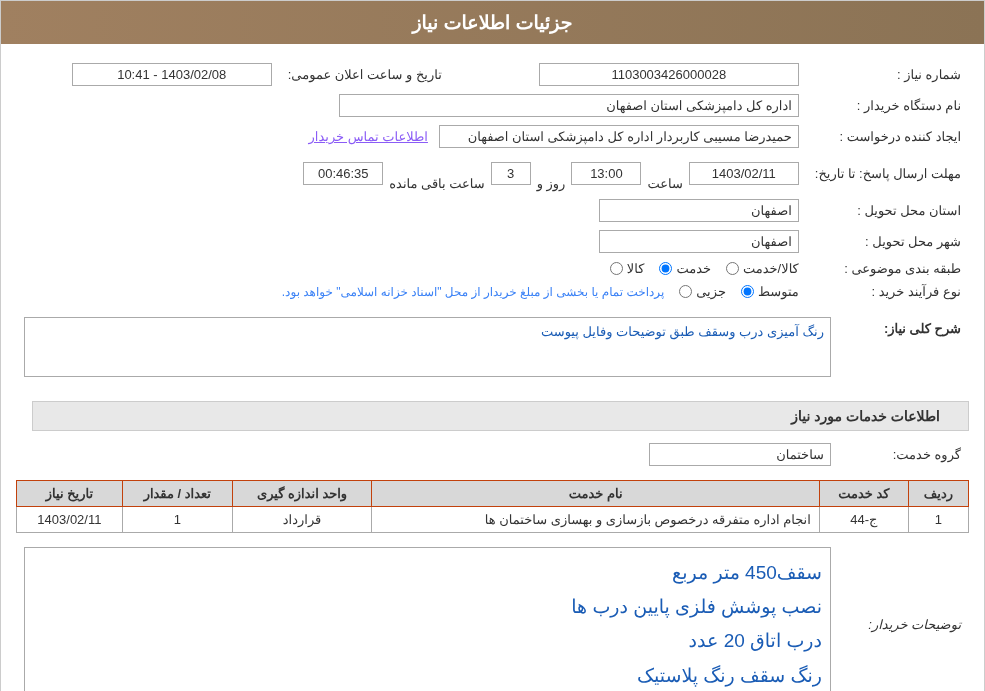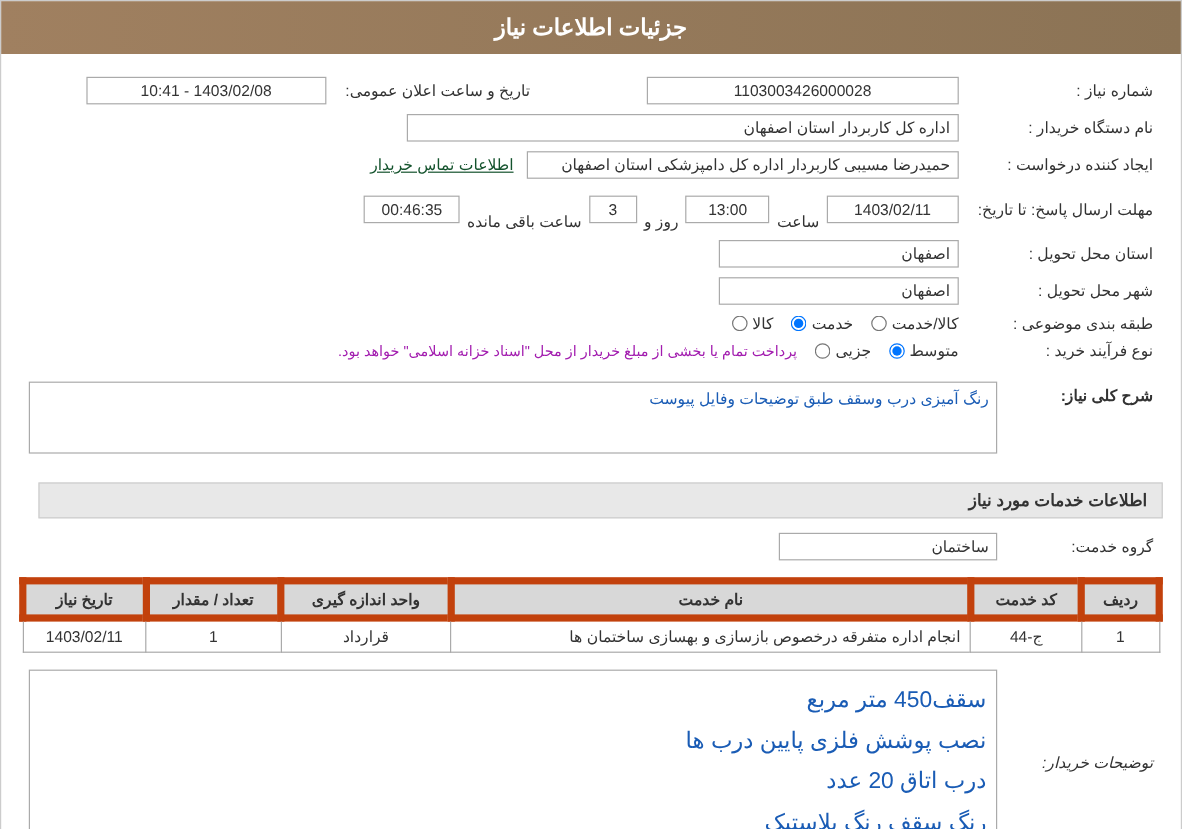--- a/index.html
+++ b/index.html
@@ -50,40 +50,40 @@
       border: 1px solid #aaa;
       background: #fff;
       padding: 3px 6px;
       min-height: 22px;
       display: inline-block;
     }
     .input-medium {
       width: 200px;
     }
     .blue-link {
-      color: #14532d;
+      color: #8b5cf6;
       text-decoration: underline;
     }
     .date-row {
       display: flex;
       align-items: center;
       gap: 6px;
       direction: rtl;
     }
     .date-row .input-box {
       text-align: center;
     }
     .date-label {
       white-space: nowrap;
       margin-top: 20px;
     }
     .section-header {
       background: #e8e8e8;
       border: 1px solid #ccc;
-      padding: 6px 12px;
+      padding: 6px 28px;
       font-weight: bold;
       font-size: 14px;
       margin: 10px 0 8px 16px;
       text-align: right;
     }
     .radio-group {
       display: inline-flex;
       gap: 15px;
       align-items: center;
       direction: rtl;
@@ -104,21 +104,21 @@
       font-size: 13px;
       margin-bottom: 10px;
     }
     .service-table {
       width: 100%;
       border-collapse: collapse;
       margin: 10px 0;
     }
     .service-table th {
       background: #d8d8d8;
-      border: 6px solid #c2410c;
+      border: 1px solid #c2410c;
       padding: 5px 8px;
       text-align: center;
       font-weight: bold;
     }
     .service-table td {
       border: 1px solid #aaa;
       padding: 5px 8px;
       text-align: center;
     }
     .buyer-desc-box {
@@ -154,21 +154,21 @@
     .btn-print {
       background: linear-gradient(to bottom, #f5f5f5, #e8e8e8);
     }
     .btn-back {
       background: linear-gradient(to bottom, #f5f5f5, #e8e8e8);
     }
     .colon-label {
       color: #333;
     }
     .notice-text {
-      color: #a21caf;
+      color: #3b82f6;
       font-size: 12px;
     }
   </style>
 </head>
 <body>
 
 <div class="page-wrapper">
 
   <div class="header">
     <span>جزئیات اطلاعات نیاز</span>
@@ -187,21 +187,21 @@
         <td style="width:20px;"></td>
         <td class="label-cell colon-label">تاریخ و ساعت اعلان عمومی:</td>
         <td class="value-cell">
           <span class="input-box" style="width:200px; text-align:center;">1403/02/08 - 10:41</span>
         </td>
       </tr>
 
       <tr>
         <td class="label-cell colon-label">نام دستگاه خریدار :</td>
         <td class="value-cell" colspan="4">
-          <span class="input-box" style="width:460px; text-align:right;">اداره کل کاربردار استان اصفهان</span>
+          <span class="input-box" style="width:460px; text-align:right;">اداره کل دامپزشکی استان اصفهان</span>
         </td>
       </tr>
 
       <tr>
         <td class="label-cell colon-label">ایجاد کننده درخواست :</td>
         <td class="value-cell" colspan="4">
           <span class="input-box" style="width:360px; text-align:right;">حمیدرضا مسیبی کاربردار اداره کل دامپزشکی استان اصفهان</span>
           &nbsp;
           <a href="#" class="blue-link">اطلاعات تماس خریدار</a>
         </td>

